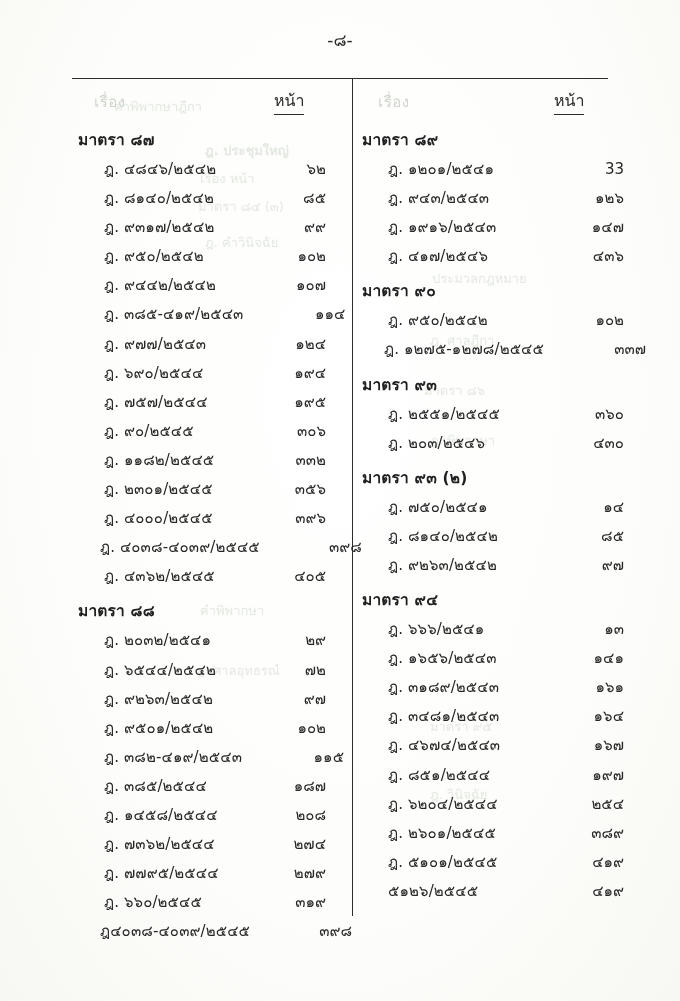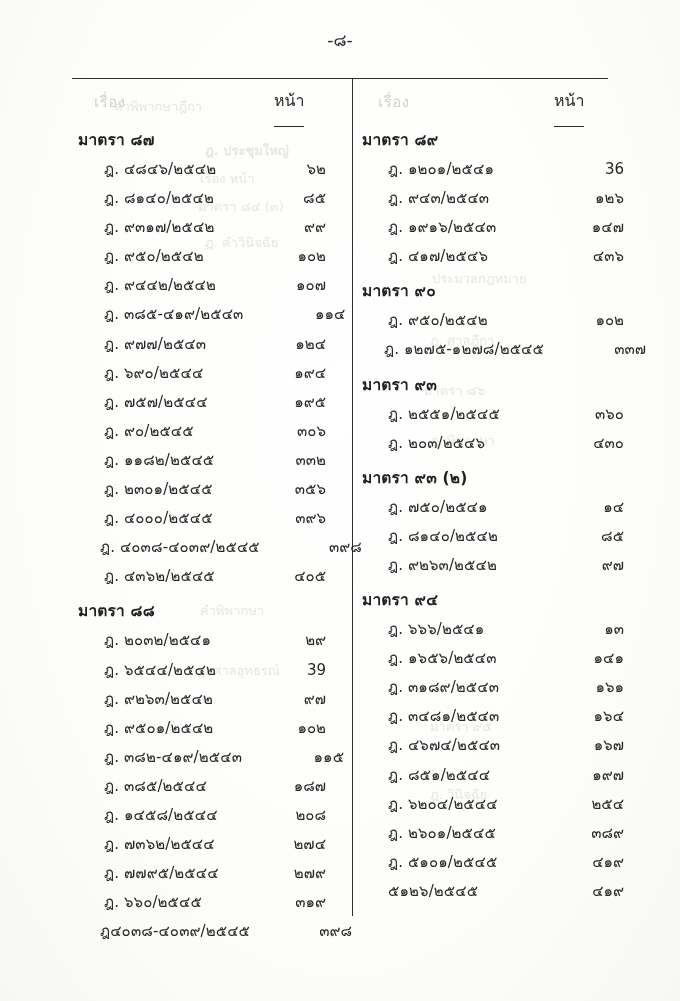--- a/index.html
+++ b/index.html
@@ -92,21 +92,21 @@
     font-size: 15px;
     color: #cfd6cb;
     letter-spacing: 0.5px;
   }
   .head-page {
     position: absolute;
     top: 4px;
     font-size: 16px;
     color: #2b2b2b;
     border-bottom: 1px solid #2b2b2b;
-    padding-bottom: 13px;
+    padding-bottom: 1px;
   }
   .col.left  .head-page { left: 196px; }
   .col.right .head-page { left: 192px; }
 
   .section-title {
     font-size: 15.5px;
     font-weight: bold;
     color: #1f1f1f;
     margin: 9px 0 4px 0;
     letter-spacing: 0.2px;
@@ -265,21 +265,21 @@
 
       <div class="section-title">มาตรา ๘๘</div>
       <div class="entry">
           <span class="ref">ฎ. ๒๐๓๒/๒๕๔๑</span>
           <span class="dots"></span>
           <span class="pg">๒๙</span>
         </div>
       <div class="entry">
           <span class="ref">ฎ. ๖๕๔๔/๒๕๔๒</span>
           <span class="dots"></span>
-          <span class="pg">39</span>
+          <span class="pg">๗๒</span>
         </div>
       <div class="entry">
           <span class="ref">ฎ. ๙๒๖๓/๒๕๔๒</span>
           <span class="dots"></span>
           <span class="pg">๙๗</span>
         </div>
       <div class="entry">
           <span class="ref">ฎ. ๙๕๐๑/๒๕๔๒</span>
           <span class="dots"></span>
           <span class="pg">๑๐๒</span>
@@ -324,21 +324,21 @@
     <div class="col right">
       <div class="col-head">
         <div class="head-subject">เรื่อง</div>
         <div class="head-page">หน้า</div>
       </div>
 
       <div class="section-title">มาตรา ๘๙</div>
       <div class="entry">
           <span class="ref">ฎ. ๑๒๐๑/๒๕๔๑</span>
           <span class="dots"></span>
-          <span class="pg">36</span>
+          <span class="pg">33</span>
         </div>
       <div class="entry">
           <span class="ref">ฎ. ๙๔๓/๒๕๔๓</span>
           <span class="dots"></span>
           <span class="pg">๑๒๖</span>
         </div>
       <div class="entry">
           <span class="ref">ฎ. ๑๙๑๖/๒๕๔๓</span>
           <span class="dots"></span>
           <span class="pg">๑๔๗</span>

